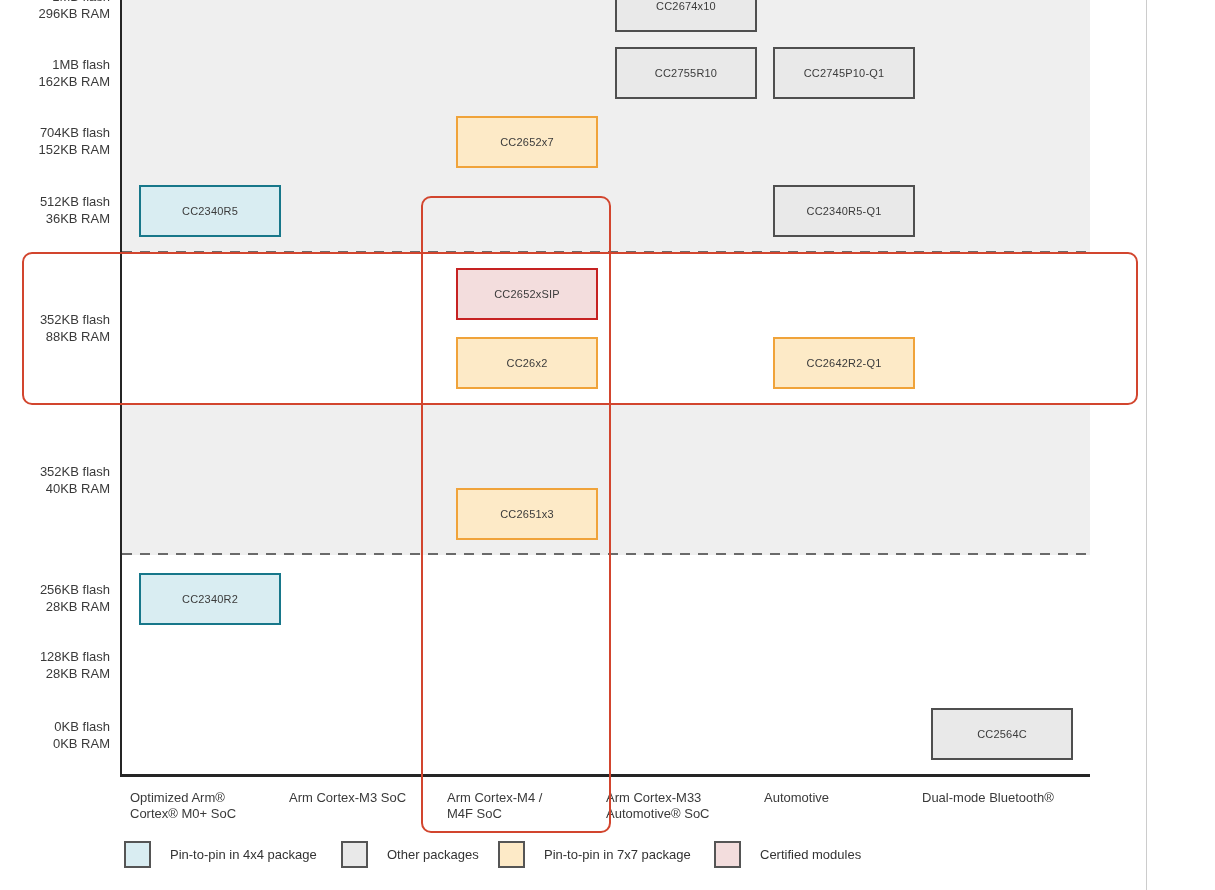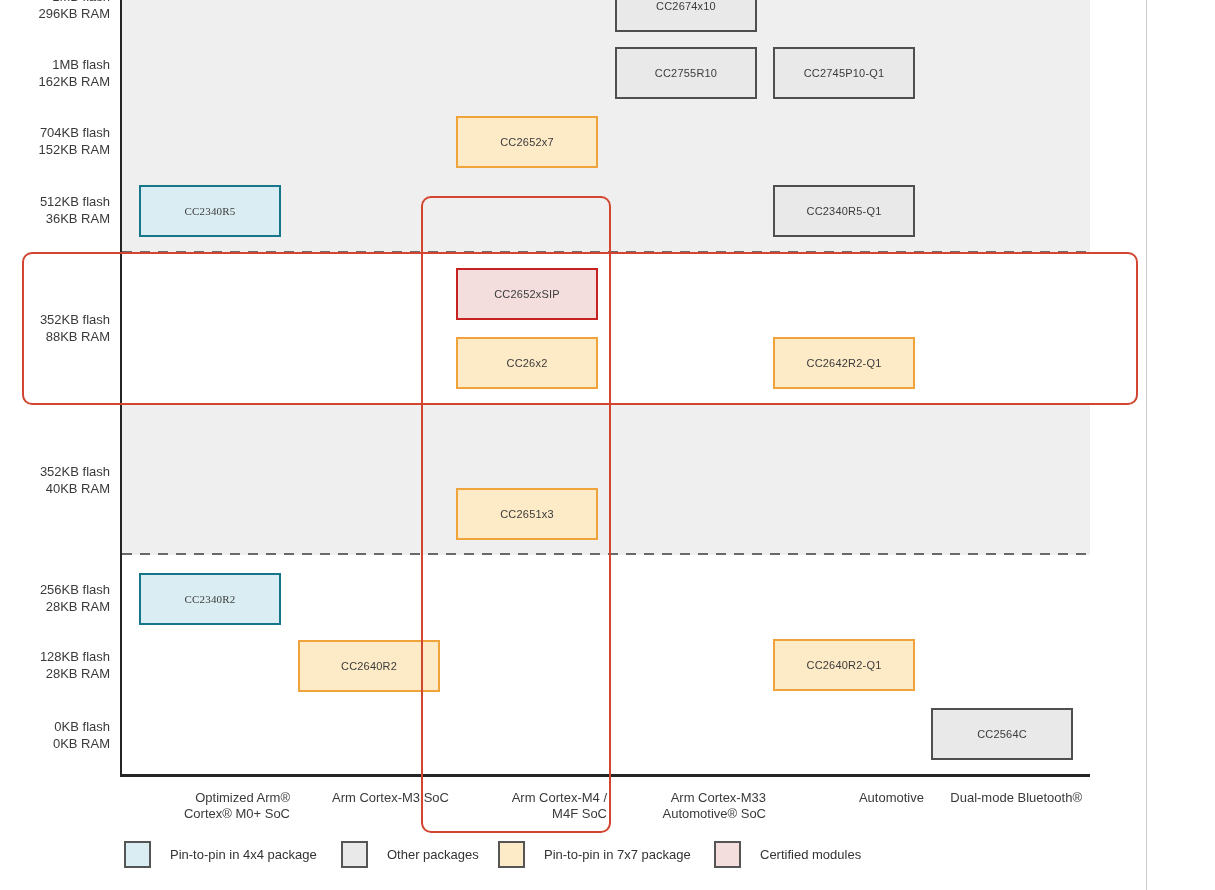--- a/index.html
+++ b/index.html
@@ -14,31 +14,31 @@
   }
   .y-axis{position:absolute;left:120px;top:0;width:2px;height:777px;background:#252525;z-index:2;}
   .x-axis{position:absolute;left:120px;top:774px;width:970px;height:3px;background:#252525;z-index:2;}
   .page-divider{position:absolute;left:1146px;top:0;width:1px;height:890px;background:#cccccc;z-index:0;}
 
   .pbox{
     position:absolute;width:142px;height:52px;box-sizing:border-box;border:2px solid #555;
     display:flex;align-items:center;justify-content:center;z-index:3;background:#e9e9e9;
   }
   .pbox-label{font-size:11px;color:#3b3b3b;letter-spacing:.2px;}
-  .cat-4x4{background:#d9edf2;border-color:#17778a;font-family:Liberation Serif, serif;}
+  .cat-4x4{background:#d9edf2;border-color:#17778a;}
   .cat-other{background:#e9e9e9;border-color:#4f4f4f;}
   .cat-7x7{background:#fdeac7;border-color:#f0a33a;}
   .cat-module{background:#f3dddd;border-color:#c62222;}
 
   .row-label{
     position:absolute;left:0;width:110px;text-align:right;font-size:13px;line-height:17px;
     color:#3a3a3a;z-index:2;
   }
   .col-label{
-    position:absolute;top:790px;width:160px;text-align:right;font-size:13px;line-height:16px;
+    position:absolute;top:790px;width:160px;text-align:left;font-size:13px;line-height:16px;
     color:#3a3a3a;z-index:2;
   }
   .red-annot{
     position:absolute;box-sizing:border-box;border:2px solid #d2452e;border-radius:10px;
     background:transparent;z-index:4;pointer-events:none;
   }
   .legend-item{position:absolute;top:841px;height:27px;z-index:3;}
   .legend-swatch{
     position:absolute;left:0;top:0;width:27px;height:27px;box-sizing:border-box;border:2px solid #555;
   }
@@ -130,26 +130,20 @@
   </div>
   <div class="pbox cat-7x7" style="left:773px;top:337px">
     <span class="pbox-label">CC2642R2-Q1</span>
   </div>
   <div class="pbox cat-7x7" style="left:456px;top:488px">
     <span class="pbox-label">CC2651x3</span>
   </div>
   <div class="pbox cat-4x4" style="left:139px;top:573px">
     <span class="pbox-label">CC2340R2</span>
   </div>
-  <div class="pbox cat-7x7" style="left:298px;top:640px">
-    <span class="pbox-label">CC2640R2</span>
-  </div>
-  <div class="pbox cat-7x7" style="left:773px;top:639px">
-    <span class="pbox-label">CC2640R2-Q1</span>
-  </div>
   <div class="pbox cat-other" style="left:931px;top:708px">
     <span class="pbox-label">CC2564C</span>
   </div>
 
   <div class="red-annot" style="left:22px;top:252px;width:1116px;height:153px"></div>
   <div class="red-annot" style="left:421px;top:196px;width:190px;height:637px"></div>
 
   <div class="col-label" style="left:130px">
     <div>Optimized Arm®</div>
     <div>Cortex® M0+ SoC</div>

